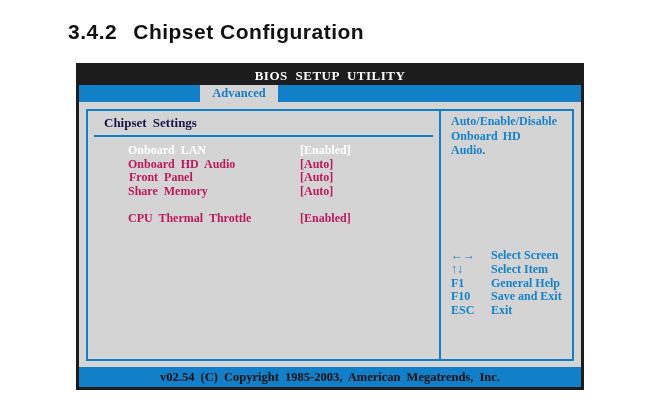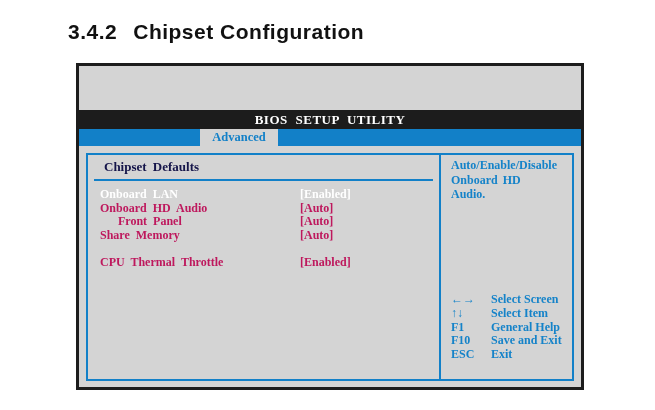--- a/index.html
+++ b/index.html
@@ -21,21 +21,20 @@
     background: #d4d4d4;
     display: flex; flex-direction: column;
   }
 
   .title-bar {
     height: 19px; background: #1c1c1c;
     color: #ffffff; font-weight: bold; font-size: 13px;
     text-align: center; line-height: 19px;
     word-spacing: 4px; letter-spacing: 0.5px;
     flex: 0 0 auto;
-    margin-top: 44px;
   }
 
   .tab-bar {
     height: 17px; background: #1280c8;
     flex: 0 0 auto; display: flex; padding-left: 32px;
   }
   .tab {
     margin-left: 89px; width: 78px; height: 17px;
     background: #d4d4d4; color: #1280c8;
     font-weight: bold; font-size: 12.5px;
@@ -52,22 +51,22 @@
   .section-title {
     margin: 4px 0 0 16px;
     font-weight: bold; font-size: 13px; color: #15154a;
     word-spacing: 3px;
   }
   .section-underline {
     height: 2px; background: #1280c8; margin: 4px 6px 0 6px;
   }
   .settings-list { margin-top: 7px; }
   .setting-row { position: relative; height: 13.6px; line-height: 13.6px; font-weight: bold; font-size: 12px; color: #be185d; word-spacing: 3px; }
-  .setting-row .label { margin-left: 12px; }
-  .setting-row.indent .label { margin-left: 30px; }
+  .setting-row .label { margin-left: 40px; }
+  .setting-row.indent .label { margin-left: 41px; }
   .setting-row .value { position: absolute; left: 212px; top: 0; }
   .setting-row.selected { color: #ffffff; }
   .row-spacer { height: 14px; }
 
   .right-panel {
     width: 120px; border-left: 2px solid #1280c8;
     position: relative; color: #1583c9; font-weight: bold; font-size: 12px;
   }
   .help-text { margin: 3px 4px 0 10px; line-height: 14.5px; word-spacing: 2px; }
   .keys-list { position: absolute; left: 10px; top: 138px; }
@@ -93,21 +92,21 @@
   <div class="title-bar">BIOS SETUP UTILITY</div>
 
   <div class="tab-bar">
     <div class="tab">Advanced</div>
   </div>
 
   <div class="body-area">
     <div class="inner-box">
 
       <div class="left-panel">
-        <div class="section-title">Chipset Defaults</div>
+        <div class="section-title">Chipset Settings</div>
         <div class="section-underline"></div>
 
         <div class="settings-list">
           <div class="setting-row selected">
             <span class="label">Onboard LAN</span>
             <span class="value">[Enabled]</span>
           </div>
           <div class="setting-row">
             <span class="label">Onboard HD Audio</span>
             <span class="value">[Auto]</span>
@@ -149,14 +148,15 @@
           </div>
           <div class="key-row">
             <span class="key">ESC</span><span>Exit</span>
           </div>
         </div>
       </div>
 
     </div>
   </div>
 
+  <div class="footer-bar">v02.54 (C) Copyright 1985-2003, American Megatrends, Inc.</div>
 
 </div>
 
 </body></html>

